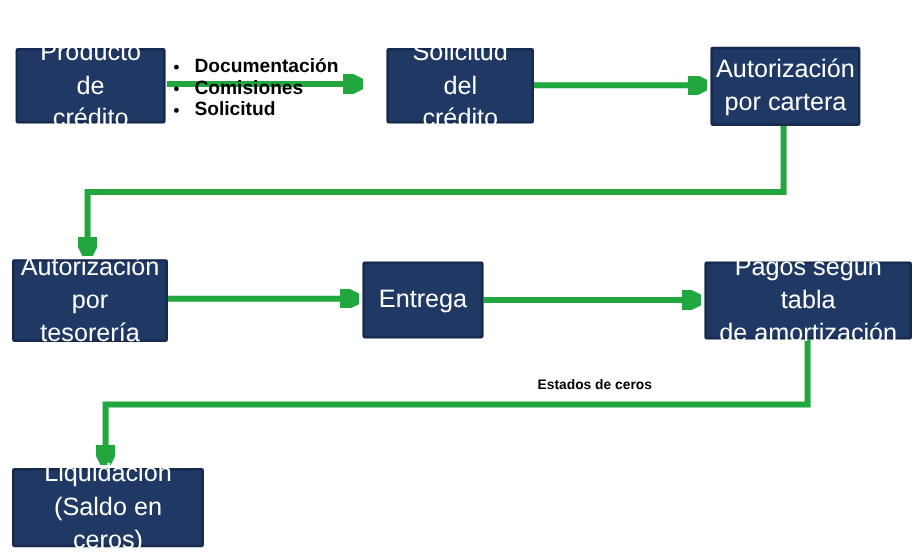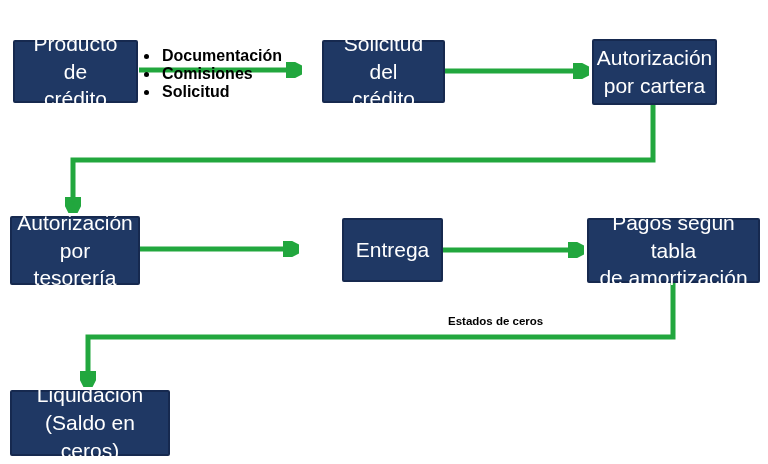--- a/index.html
+++ b/index.html
@@ -38,21 +38,21 @@
     white-space:pre-line;
     display:flex;
     align-items:center;
     justify-content:center;
     padding:2px 4px;
   }
   #node-producto   {left:13px;  top:40px;  width:125px; height:63px;}
   #node-solicitud  {left:322px; top:40px;  width:123px; height:63px;}
   #node-cartera    {left:592px; top:39px;  width:125px; height:66px;}
   #node-tesoreria  {left:10px;  top:216px; width:130px; height:69px;}
-  #node-entrega    {left:302px; top:218px; width:101px; height:64px;margin-left:40px;}
+  #node-entrega    {left:302px; top:218px; width:101px; height:64px;}
   #node-pagos      {left:587px; top:218px; width:173px; height:65px;}
   #node-liquidacion{left:10px;  top:390px; width:160px; height:66px;}
   .bullet-list{
     position:absolute;
     left:146px; top:15px;
     list-style-type:disc;
     padding-left:14px;
     color:var(--annotation-text);
     font-size:16px;
     font-weight:bold;

